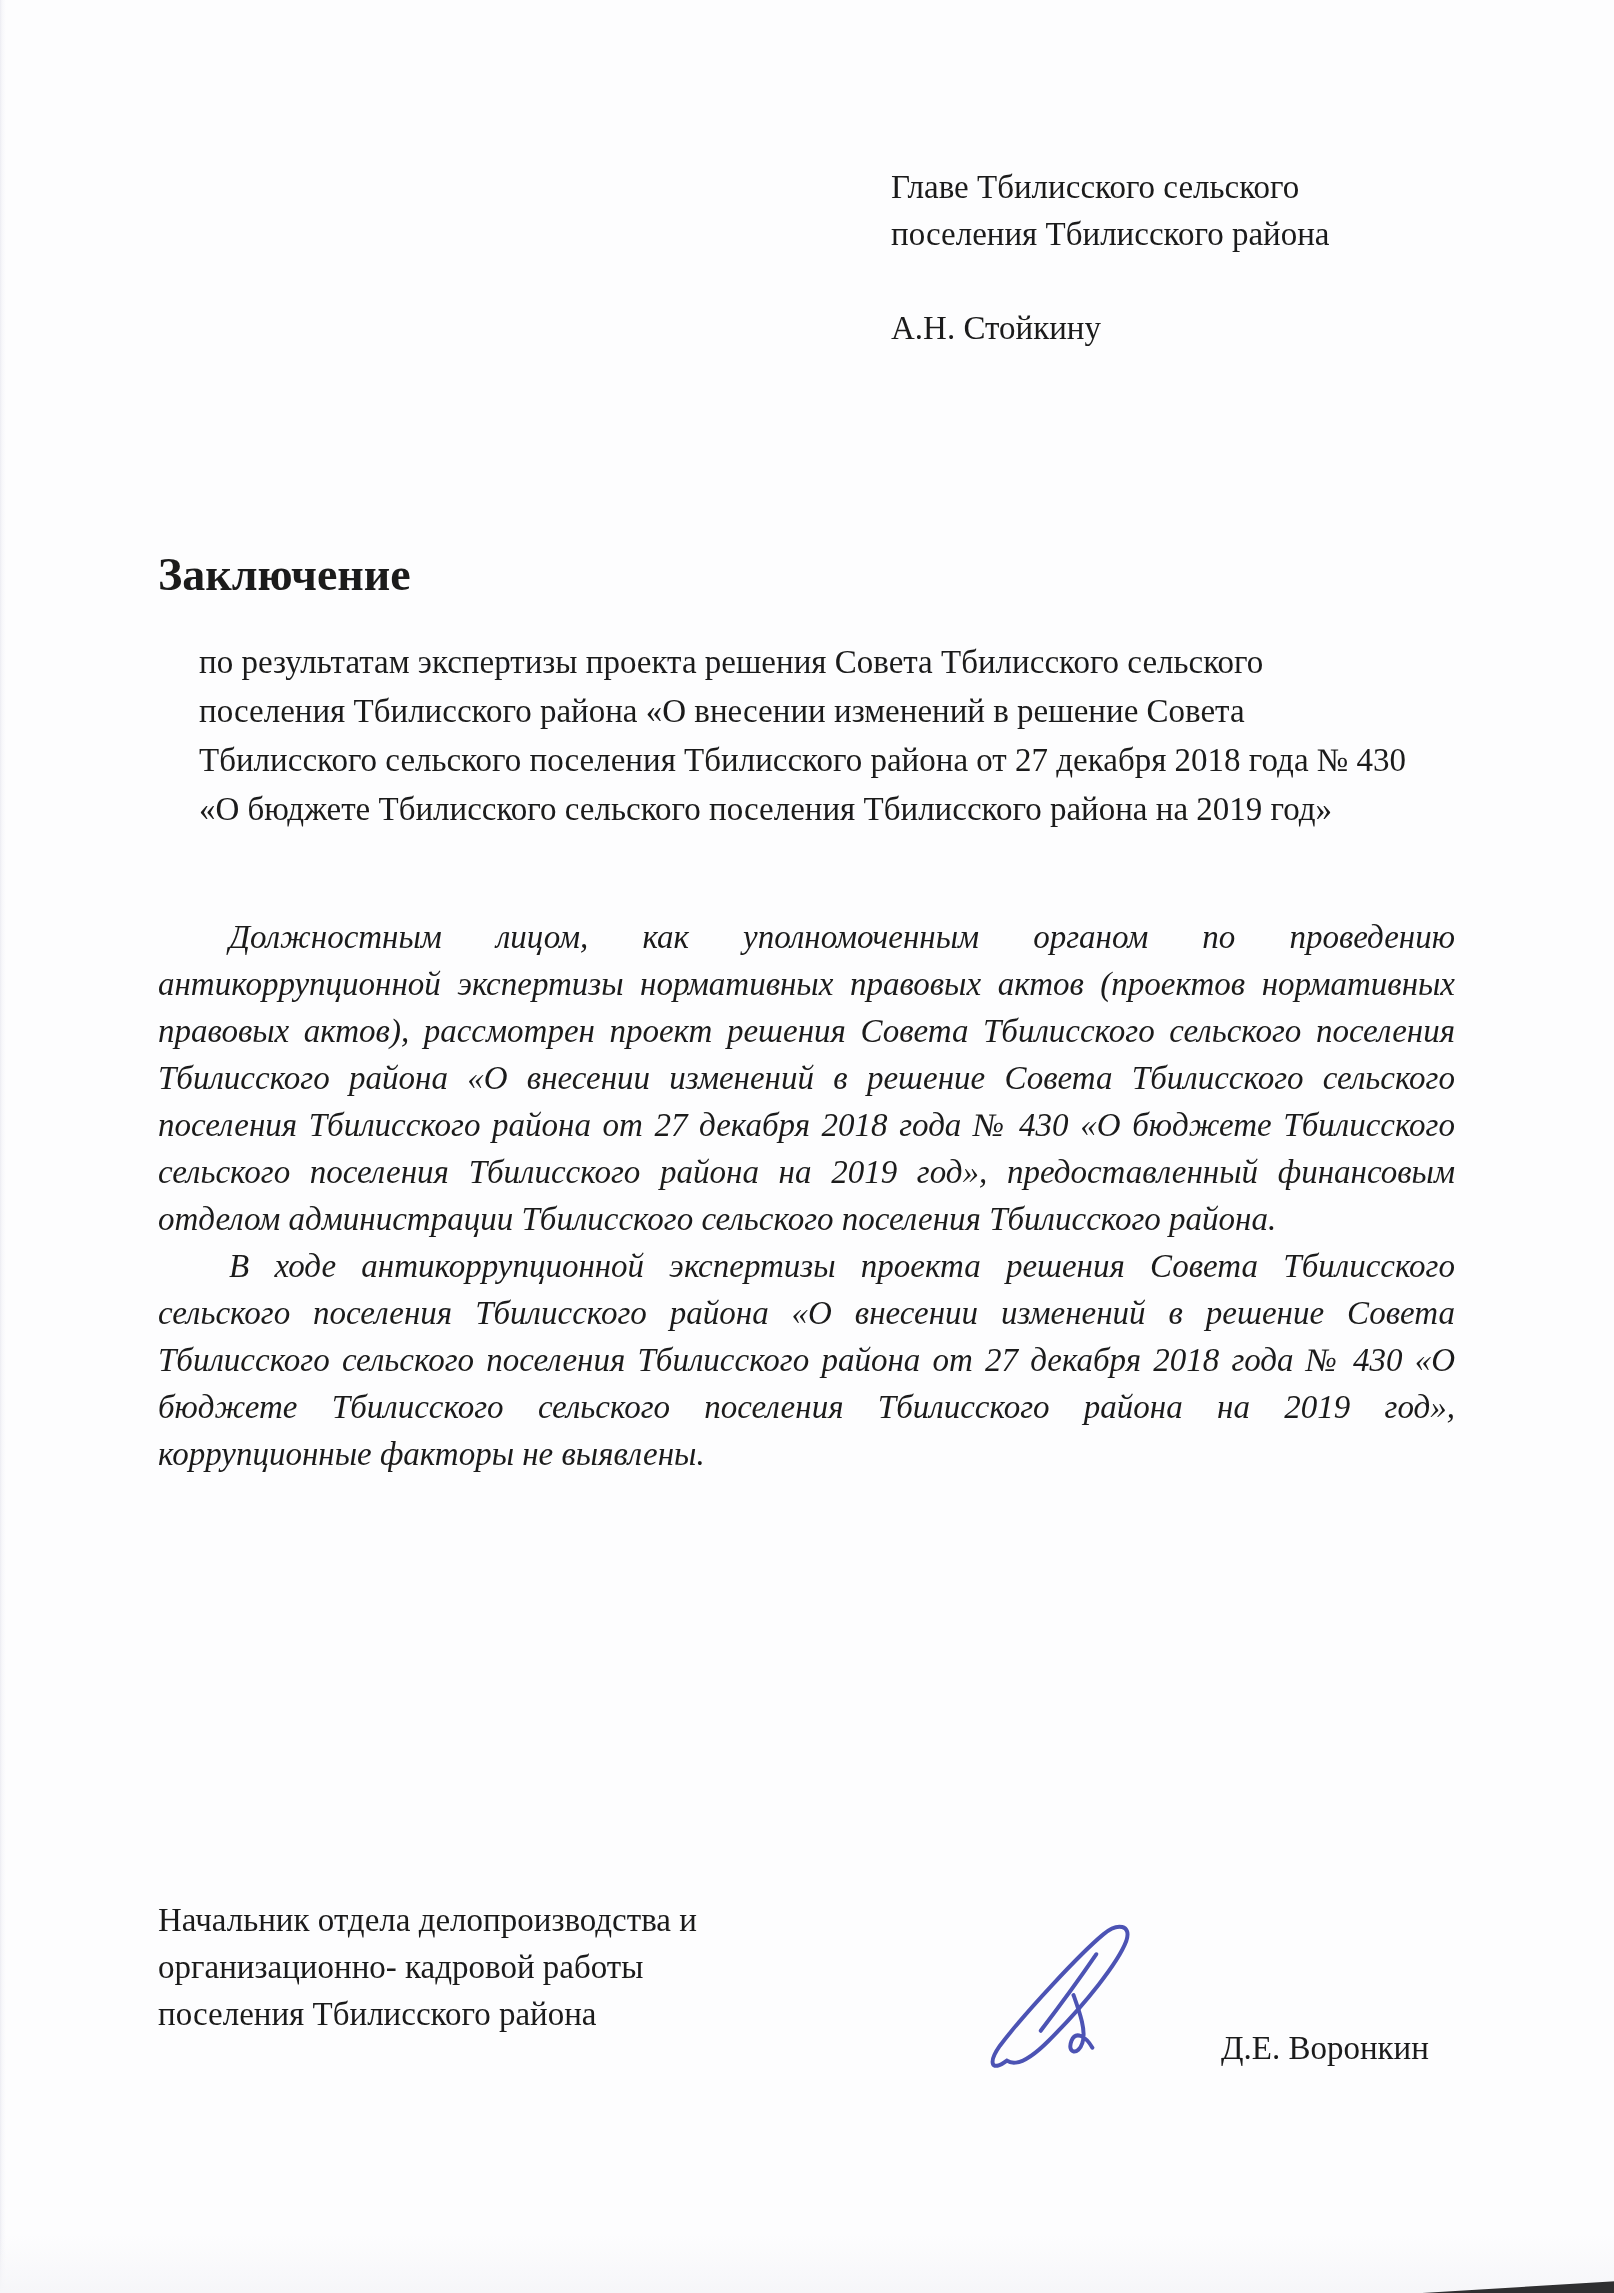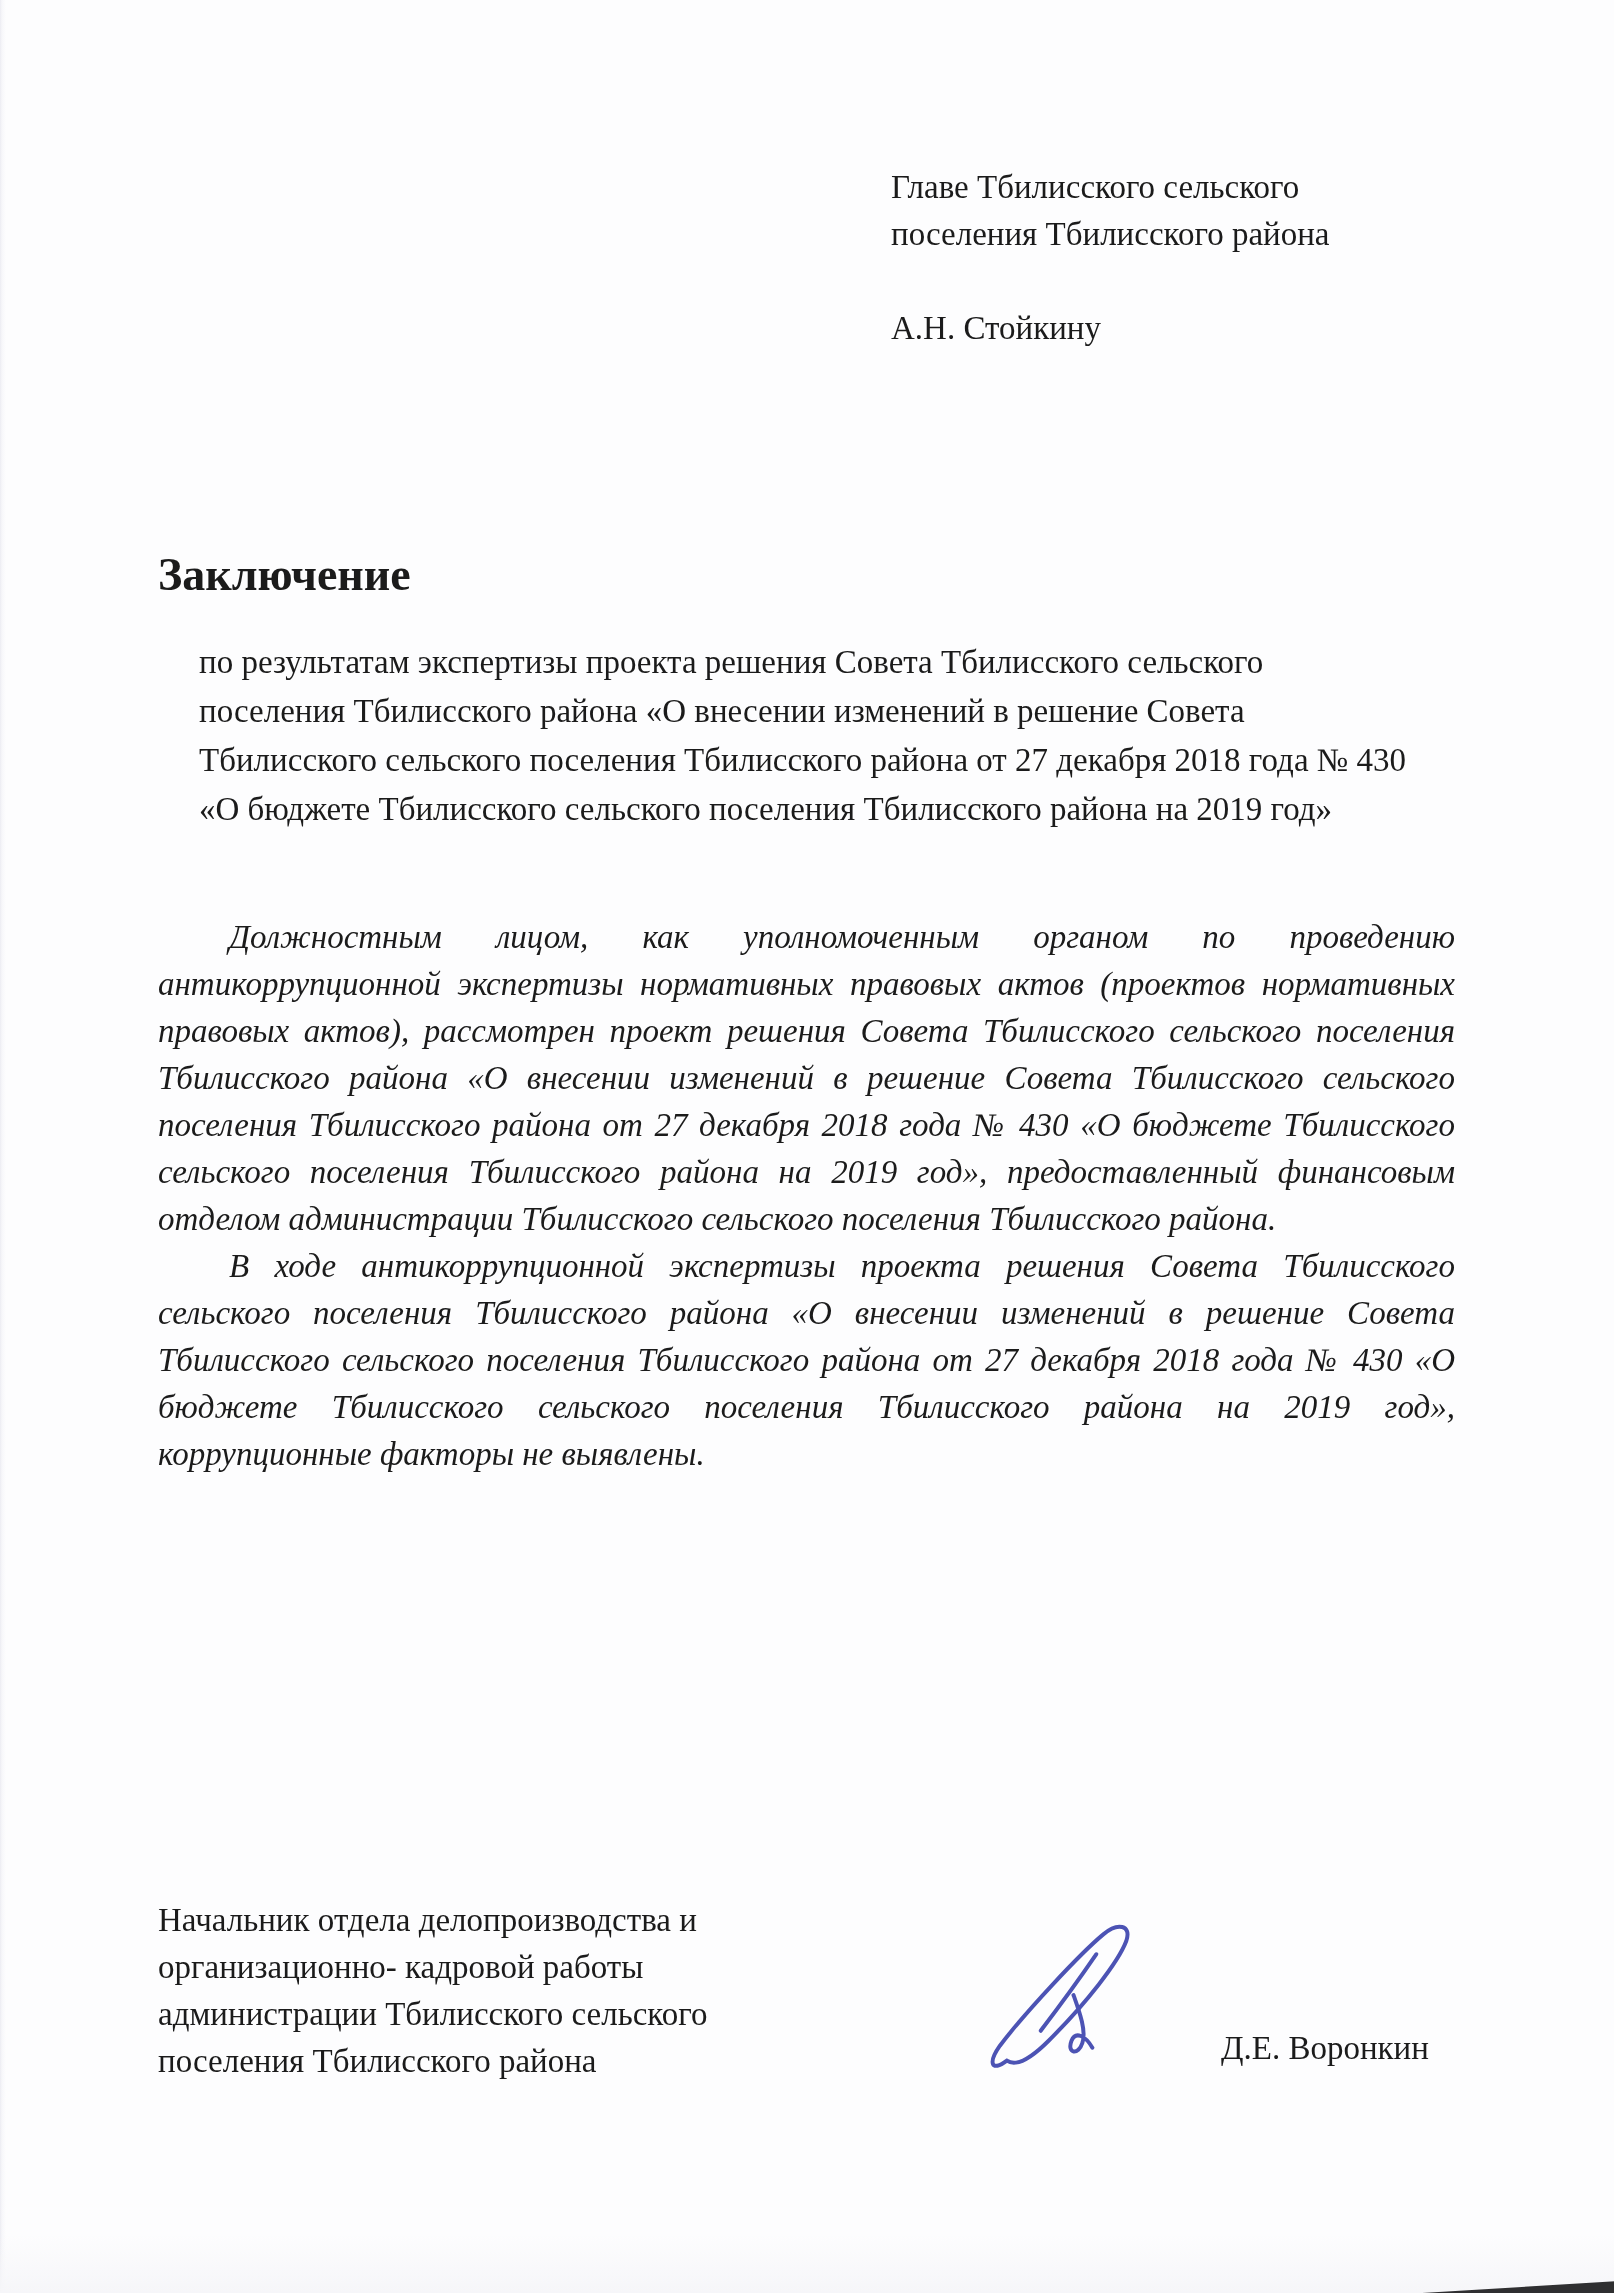--- a/index.html
+++ b/index.html
@@ -84,21 +84,20 @@
   </div>
 
   <div class="doc-body">
     <p>Должностным лицом, как уполномоченным органом по проведению антикоррупционной экспертизы нормативных правовых актов (проектов нормативных правовых актов), рассмотрен проект решения Совета Тбилисского сельского поселения Тбилисского района «О внесении изменений в решение Совета Тбилисского сельского поселения Тбилисского района от 27 декабря 2018 года № 430 «О бюджете Тбилисского сельского поселения Тбилисского района на 2019 год», предоставленный финансовым отделом администрации Тбилисского сельского поселения Тбилисского района.</p>
     <p>В ходе антикоррупционной экспертизы проекта решения Совета Тбилисского сельского поселения Тбилисского района «О внесении изменений в решение Совета Тбилисского сельского поселения Тбилисского района от 27 декабря 2018 года № 430 «О бюджете Тбилисского сельского поселения Тбилисского района на 2019 год», коррупционные факторы не выявлены.</p>
   </div>
 
   <div class="sig-position">
     <div>Начальник отдела делопроизводства и</div>
     <div>организационно- кадровой работы</div>
-    <div>администрации Тбилисского сельского</div>
     <div>поселения Тбилисского района</div>
   </div>
 
   <svg class="sig-ink" viewBox="0 0 170 160" fill="none" stroke-width="4" stroke-linecap="round" stroke-linejoin="round">
     <path d="M 20 146 C 4 158, 1 148, 13 131 C 38 98, 94 38, 117 19 C 131 7, 146 9, 140 26 C 132 47, 100 88, 62 126 C 45 143, 30 153, 20 146" stroke="#4c53b4"></path>
     <path d="M 54 116 C 74 90, 97 58, 110 39" stroke="#4c53b4"></path>
     <path d="M 87 80 C 93 97, 100 116, 96 128 C 92 141, 80 139, 85 126 C 89 116, 99 121, 106 133" stroke="#4c53b4"></path>
   </svg>
 
   <div class="sig-name">Д.Е. Воронкин</div>

